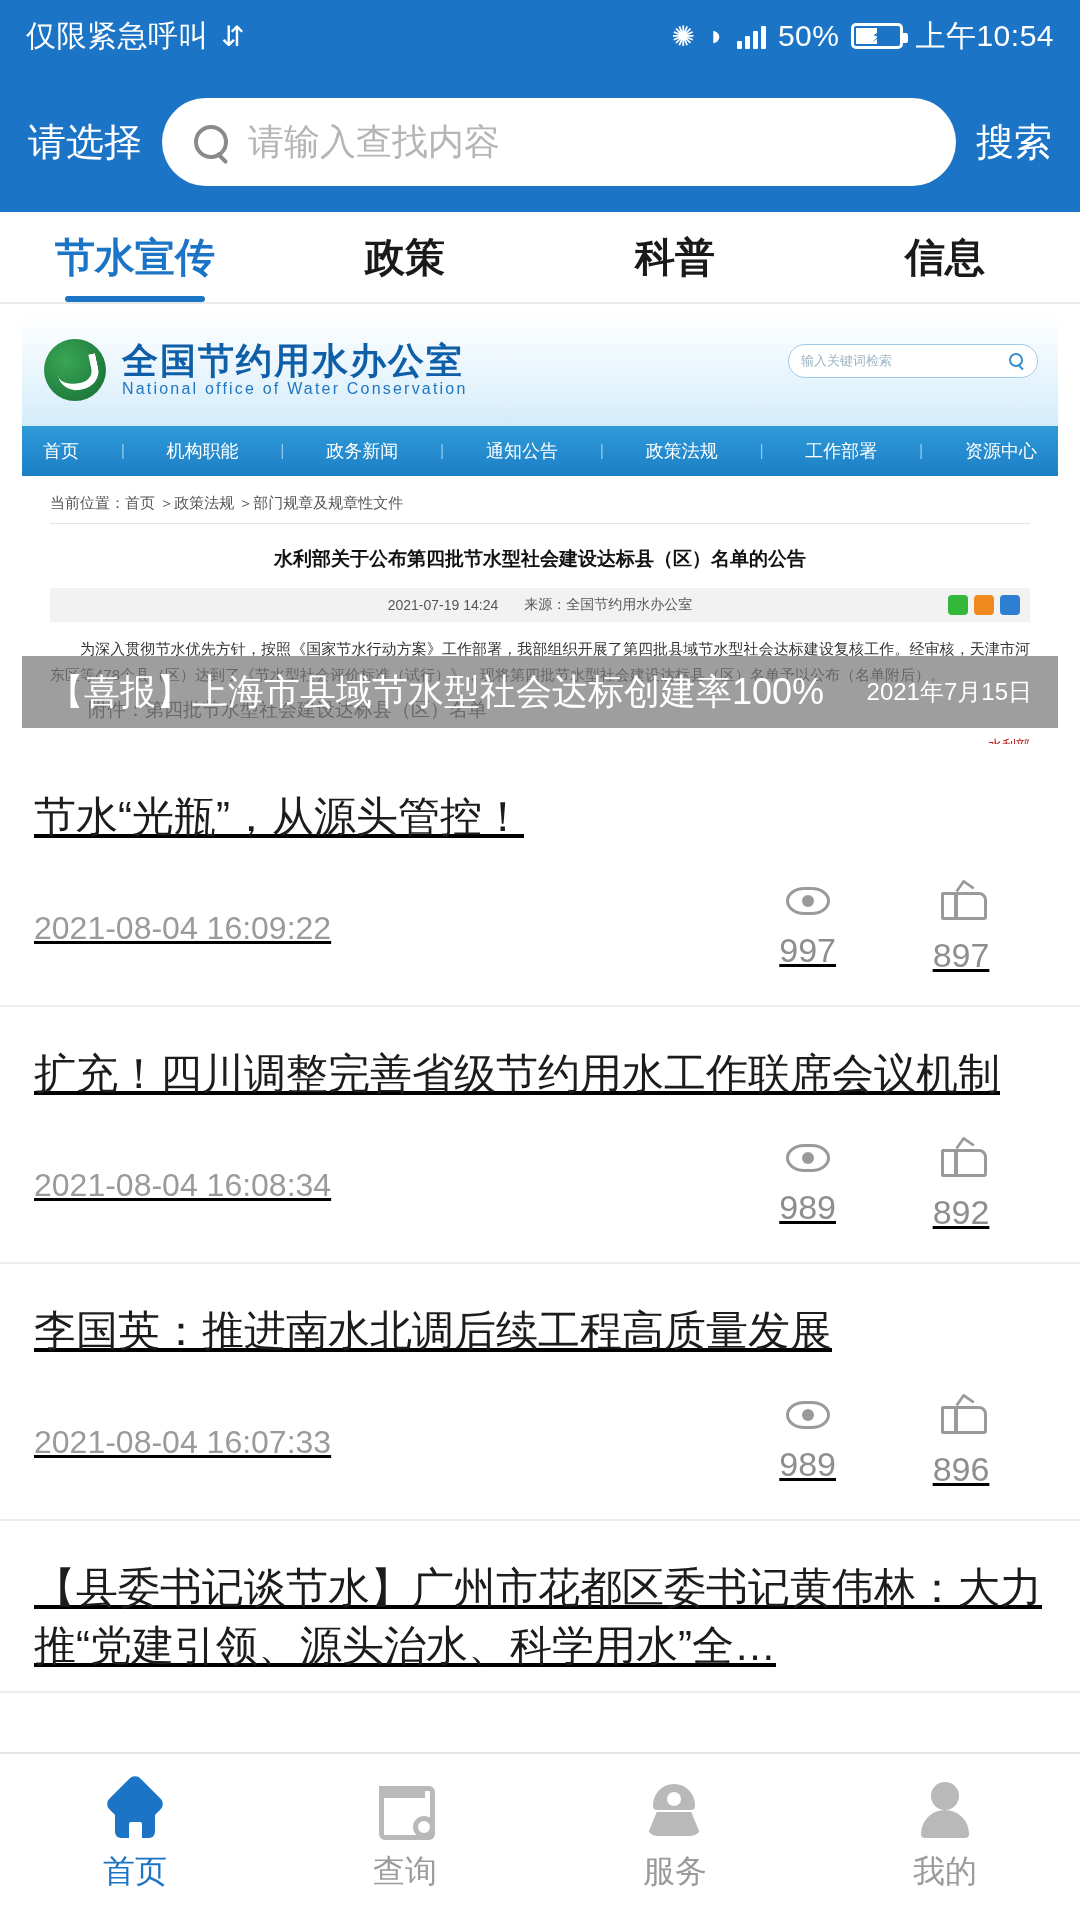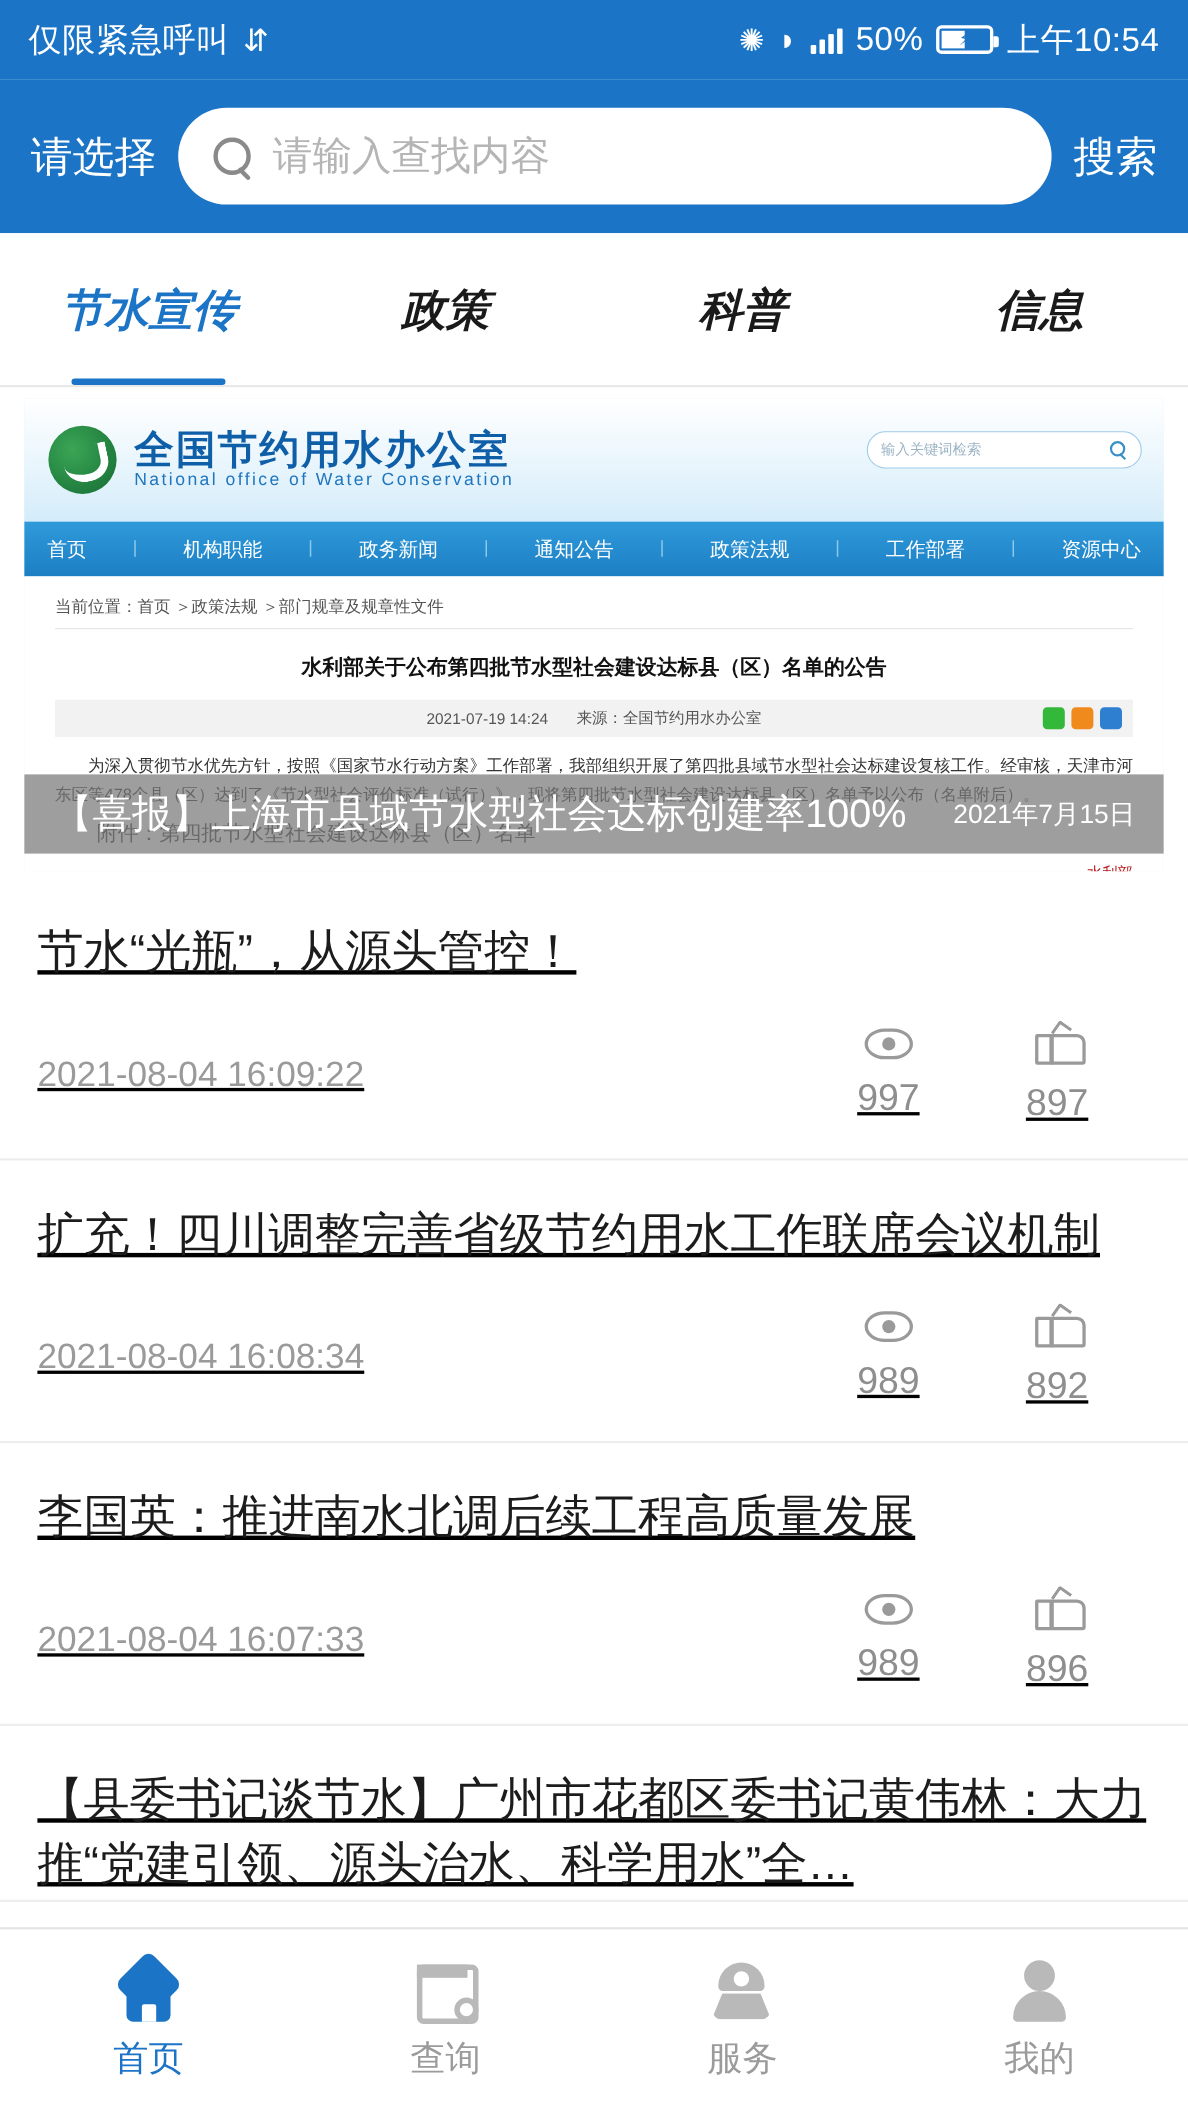--- a/index.html
+++ b/index.html
@@ -61,21 +61,21 @@
   }
   .search-input {
     border:none; outline:none; font-size: 36px; color:#333; flex:1;
     font-family: inherit; background:transparent;
   }
   .search-input::placeholder { color:#b5b5b5; }
   .search-btn { color:#fff; font-size: 38px; white-space:nowrap; background:none; border:none; font-family:inherit; }
 
   
   .tabs {
-    display:flex; height: 140px; border-bottom: 2px solid #e9e9e9; background:#fff;font-style:italic;
+    display:flex; height: 92px; border-bottom: 2px solid #e9e9e9; background:#fff;
   }
   .tab {
     flex:1; display:flex; align-items:center; justify-content:center;
     font-size: 40px; color:#1a1a1a; font-weight:bold; position:relative;
   }
   .tab.active { color:#1b74c6; }
   .tab.active::after {
     content:""; position:absolute; bottom:0; left:50%; transform:translateX(-50%);
     width: 140px; height: 6px; background:#1b74c6; border-radius:3px;
   }
@@ -164,21 +164,21 @@
   .thumb::after{
     content:""; position:absolute; left:13px; bottom:0; width:27px; height:22px;
     border:3px solid #9a9a9a; border-radius:3px 8px 3px 3px;
     border-top-width:3px;
   }
   .thumb i{
     position:absolute; left:17px; top:0; width:14px; height:14px;
     border-left:3px solid #9a9a9a; border-top:3px solid #9a9a9a;
     transform: rotate(35deg); border-radius:3px 0 0 0;
   }
-  .last-item { padding-bottom: 4px; }
+  .last-item { padding-bottom: 16px; }
 
   
   .bottomnav {
     position:absolute; left:0; right:0; bottom:0; height: 168px; background:#fff;
     border-top: 2px solid #e4e4e4; display:flex;
   }
   .nav-item { flex:1; display:flex; flex-direction:column; align-items:center; justify-content:center; gap:10px; }
   .nav-label { font-size: 32px; color:#9b9b9b; }
   .nav-item.active .nav-label { color:#1b74c6; }
   .nav-ic { width: 64px; height: 60px; position:relative; display:block; }

